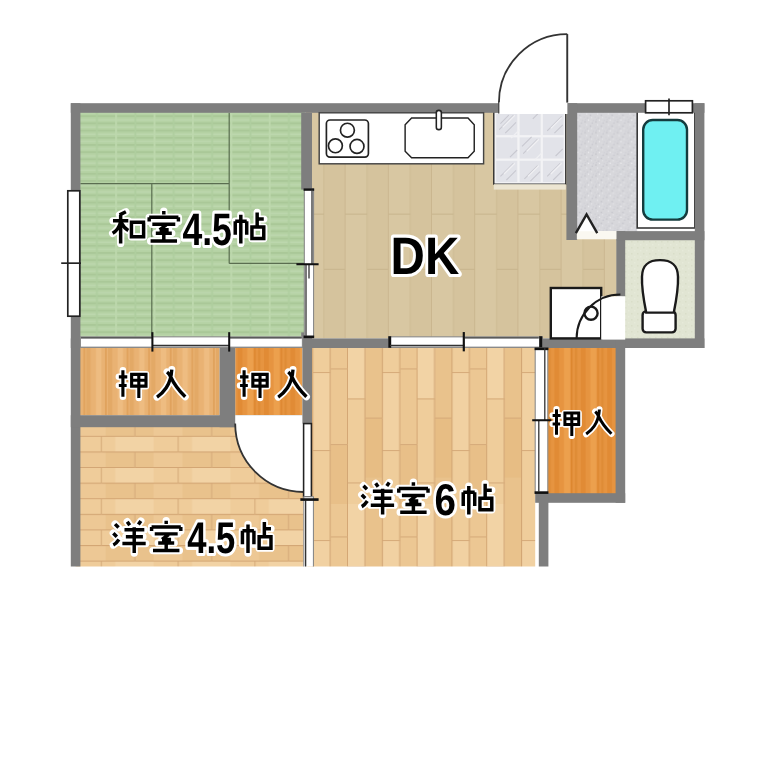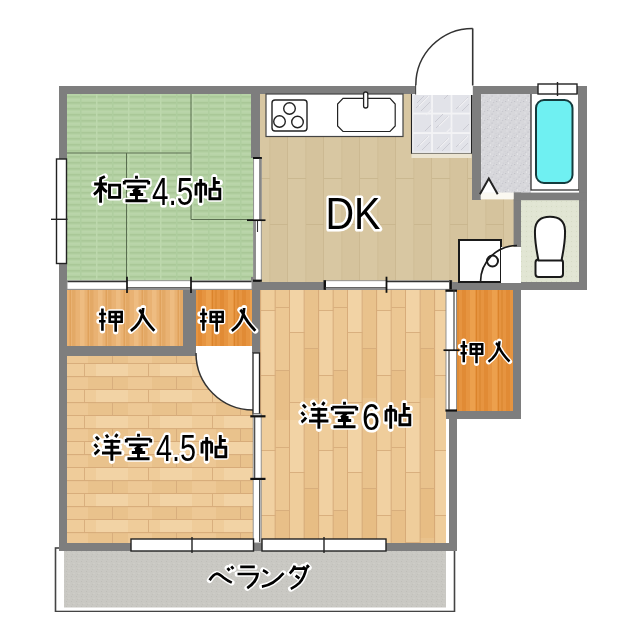--- a/index.html
+++ b/index.html
@@ -1,16 +1,16 @@
 <!DOCTYPE html>
 <html><head>
 <meta charset="utf-8">
 <style>
 html,body{margin:0;padding:0;background:#fff;}
-#stage{position:relative;width:640px;height:612px;overflow:hidden;font-family:"Liberation Sans",sans-serif;}
+#stage{position:relative;width:640px;height:472px;overflow:hidden;font-family:"Liberation Sans",sans-serif;font-weight:bold;}
 .h{stroke:#fff;stroke-width:21;fill:none;stroke-linecap:round;stroke-linejoin:round}
 .k{stroke:#000;stroke-width:10;fill:none;stroke-linecap:butt;stroke-linejoin:miter}
 text{font-family:"Liberation Sans",sans-serif;fill:#000;}
 .num{paint-order:stroke;stroke:#fff;stroke-width:5.2;stroke-linejoin:round;}
 </style>
 </head>
 <body>
 <div id="stage">
 <svg width="640" height="640" viewBox="0 0 640 640" xmlns="http://www.w3.org/2000/svg">
 <defs>

